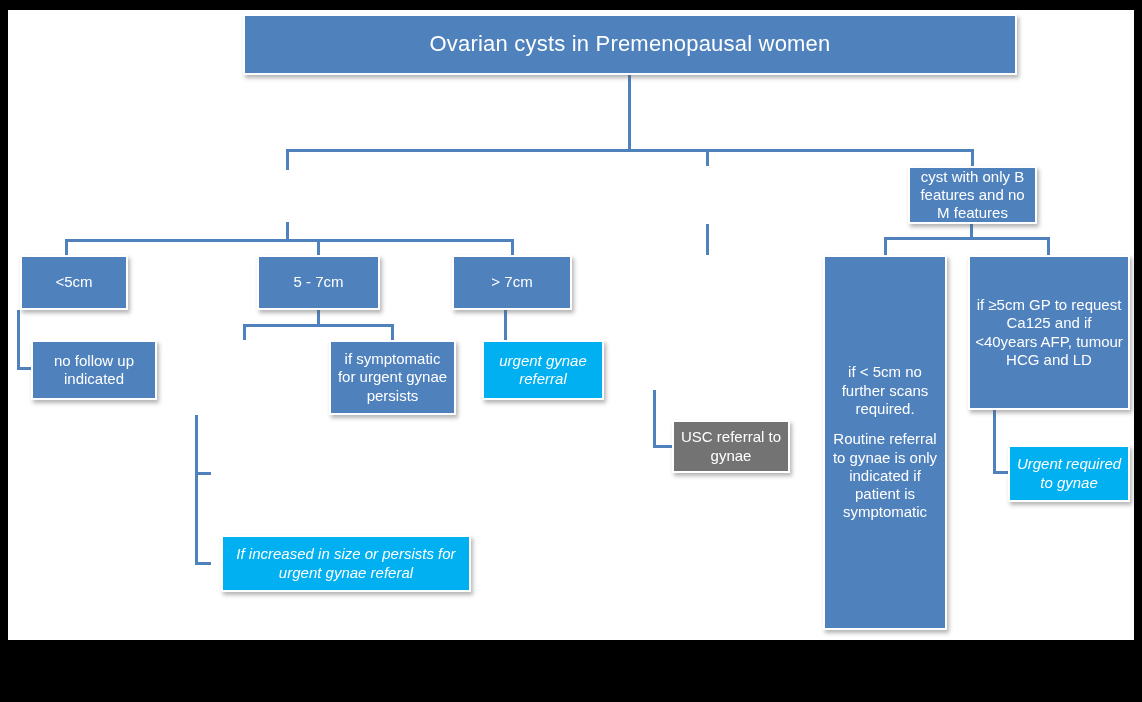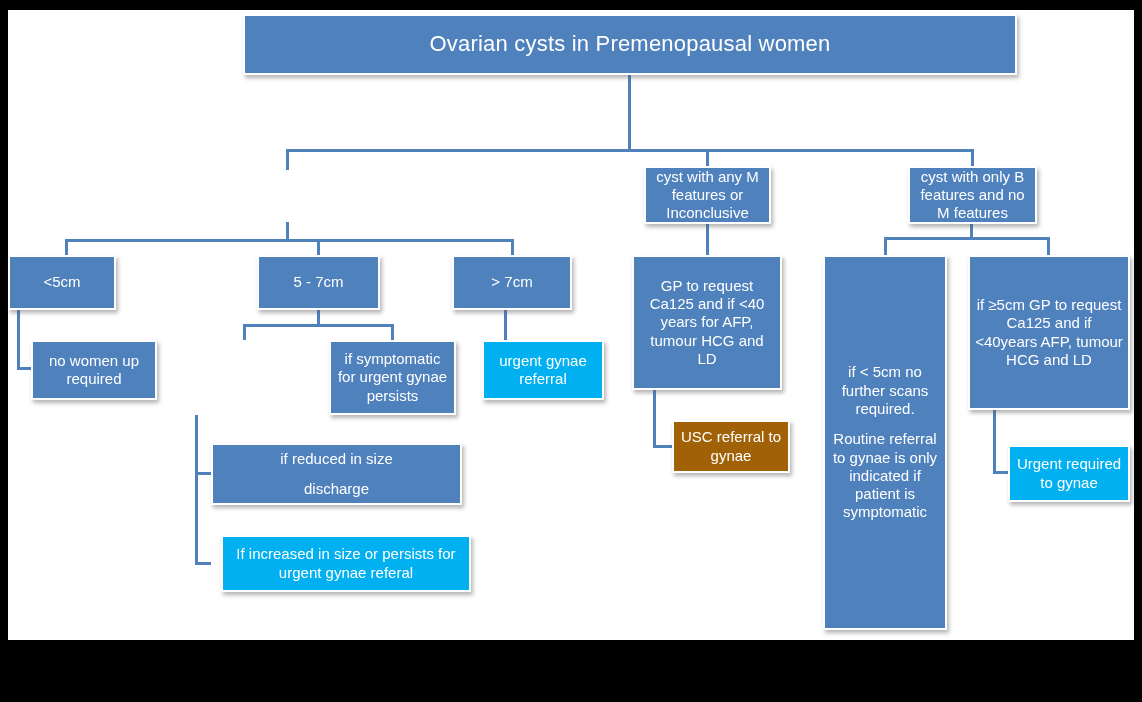--- a/index.html
+++ b/index.html
@@ -27,22 +27,22 @@
     justify-content: center;
     text-align: center;
     color: #fff;
     background: #4F81BD;
     border: 2px solid #fff;
     box-shadow: 2px 3px 4px rgba(90,90,90,0.45);
     padding: 3px 5px;
     font-size: 15px;
     line-height: 1.22;
   }
-  .node.cyan { background: #00B0F0; }
-  .node.red  { background: #a16207; }
+  .node.cyan { background: #00B0F0; font-style: italic; }
+  .node.red  { background: #737373; }
   .node.title-box {
     font-size: 22px;
     letter-spacing: 0.2px;
   }
   .node .gap-above { margin-top: 12px; }
   .conn {
     position: absolute;
     background: #4F81BD;
   }
 </style>
@@ -86,45 +86,39 @@
   <div class="conn" style="left:884px;top:237px;width:166px;height:3px"></div>
   <div class="conn" style="left:884px;top:237px;width:3px;height:18px"></div>
   <div class="conn" style="left:1047px;top:237px;width:3px;height:18px"></div>
 
   <div class="conn" style="left:993px;top:410px;width:3px;height:64px"></div>
   <div class="conn" style="left:993px;top:471px;width:15px;height:3px"></div>
 
   <div class="node title-box" style="left:243px;top:14px;width:774px;height:61px">Ovarian cysts in Premenopausal women</div>
 
 
-  <div class="node" style="left:644px;top:166px;width:127px;height:58px">cyst with any M features  or Inconclusive</div>
 
   <div class="node" style="left:908px;top:166px;width:129px;height:58px">cyst with only B features and no M features</div>
 
-  <div class="node" style="left:8px;top:255px;width:108px;height:55px">&lt;5cm</div>
+  <div class="node" style="left:20px;top:255px;width:108px;height:55px">&lt;5cm</div>
 
   <div class="node" style="left:257px;top:255px;width:123px;height:55px">5 - 7cm</div>
 
   <div class="node" style="left:452px;top:255px;width:120px;height:55px">&gt; 7cm</div>
 
-  <div class="node" style="left:31px;top:340px;width:126px;height:60px">no women up required</div>
+  <div class="node" style="left:31px;top:340px;width:126px;height:60px">no follow up indicated</div>
 
 
   <div class="node" style="left:329px;top:340px;width:127px;height:75px">if symptomatic for urgent gynae persists</div>
 
   <div class="node cyan" style="left:482px;top:340px;width:122px;height:60px">urgent gynae referral</div>
 
-  <div class="node" style="left:211px;top:443px;width:251px;height:62px">
-    <div>if reduced in size</div>
-    <div class="gap-above">discharge</div>
-  </div>
 
   <div class="node cyan" style="left:221px;top:535px;width:250px;height:57px">If increased in size or persists for urgent gynae referal</div>
 
-  <div class="node" style="left:632px;top:255px;width:150px;height:135px">GP to request Ca125 and if &lt;40 years for AFP, tumour HCG and LD</div>
 
   <div class="node red" style="left:672px;top:420px;width:118px;height:53px">USC referral to gynae</div>
 
   <div class="node" style="left:823px;top:255px;width:124px;height:375px">
     <div>if &lt; 5cm no further scans required.</div>
     <div class="gap-above">Routine referral to gynae is only indicated if patient is symptomatic</div>
   </div>
 
   <div class="node" style="left:968px;top:255px;width:162px;height:155px">if ≥5cm GP to request Ca125 and if &lt;40years AFP, tumour HCG and LD</div>
 

